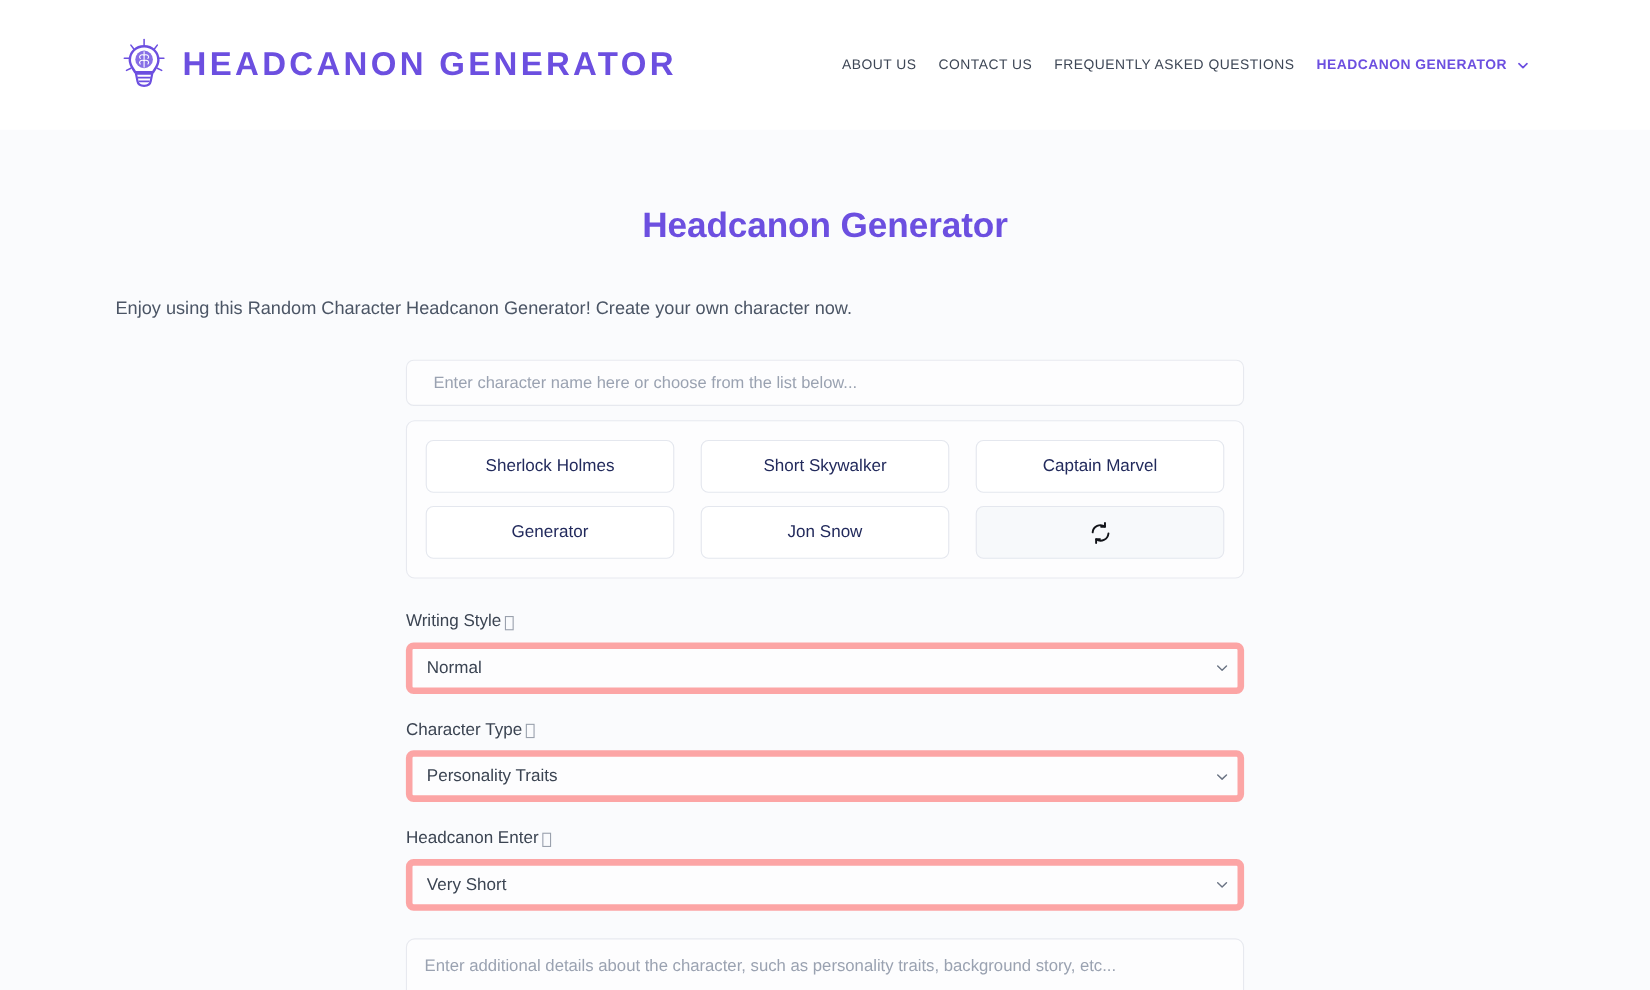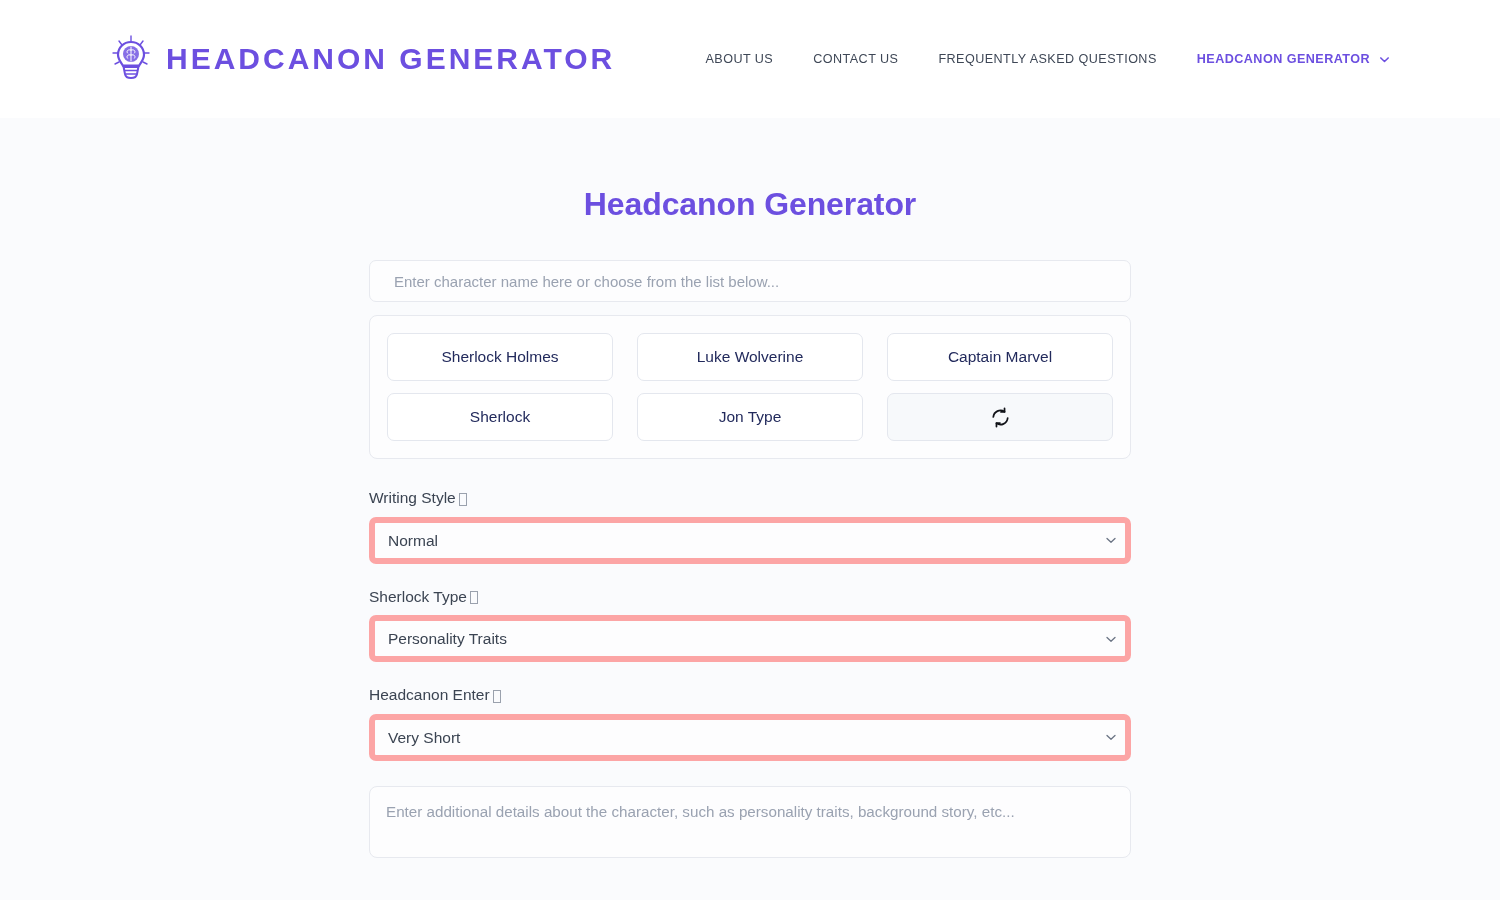--- a/index.html
+++ b/index.html
@@ -47,21 +47,21 @@
     letter-spacing: 3.0px;
     color: #6c4fe0;
     white-space: nowrap;
     font-family: "Liberation Sans", sans-serif;
   }
 
   .main-nav {
     margin-left: auto;
     display: flex;
     align-items: center;
-    gap: 40px;
+    gap: 20px;
   }
 
   .nav-link {
     font-size: 12.6px;
     letter-spacing: 0.45px;
     color: #3e4756;
     text-decoration: none;
     white-space: nowrap;
     font-weight: 400;
   }
@@ -294,31 +294,32 @@
       </span>
     </span>
   </nav>
 </header>
 
 <main class="page">
   <div class="wrap">
 
     <h1 class="page-title">Headcanon Generator</h1>
 
+    <p class="intro">Enjoy using this Random Character Headcanon Generator! Create your own character now.</p>
 
     <div class="form-area">
 
       <input class="name-input" type="text" placeholder="Enter character name here or choose from the list below..." style="">
 
       <div class="suggest-panel">
         <button class="char-btn">Sherlock Holmes</button>
-        <button class="char-btn">Luke Wolverine</button>
+        <button class="char-btn">Short Skywalker</button>
         <button class="char-btn">Captain Marvel</button>
-        <button class="char-btn">Sherlock</button>
-        <button class="char-btn">Jon Type</button>
+        <button class="char-btn">Generator</button>
+        <button class="char-btn">Jon Snow</button>
         <button class="char-btn refresh">
           <span>
             <svg class="refresh-icon" viewBox="0 0 24 24" xmlns="http://www.w3.org/2000/svg">
               <g fill="none" stroke="#111318" stroke-width="2" stroke-linecap="round" stroke-linejoin="round">
                 <path d="M20.2 12.6 A8.2 8.2 0 0 1 7.4 18.6"></path>
                 <path d="M3.8 11.4 A8.2 8.2 0 0 1 16.6 5.4"></path>
                 <polyline points="16.6,1.6 16.6,5.6 12.6,5.6"></polyline>
                 <polyline points="7.4,22.4 7.4,18.4 11.4,18.4"></polyline>
               </g>
             </svg>
@@ -337,21 +338,21 @@
         </select>
         <span>
           <svg class="chev-sel" viewBox="0 0 12 12" xmlns="http://www.w3.org/2000/svg">
             <path d="M2 4.5 L6 8.3 L10 4.5" fill="none" stroke="#6b7484" stroke-width="1.3" stroke-linecap="round" stroke-linejoin="round"></path>
           </svg>
         </span>
       </div>
 
       
       <div class="field-label">
-        <span>Sherlock Type</span>
+        <span>Character Type</span>
         <span class="tofu"></span>
       </div>
       <div class="select-shell">
         <select class="select-box">
           <option>Personality Traits</option>
         </select>
         <span>
           <svg class="chev-sel" viewBox="0 0 12 12" xmlns="http://www.w3.org/2000/svg">
             <path d="M2 4.5 L6 8.3 L10 4.5" fill="none" stroke="#6b7484" stroke-width="1.3" stroke-linecap="round" stroke-linejoin="round"></path>
           </svg>

